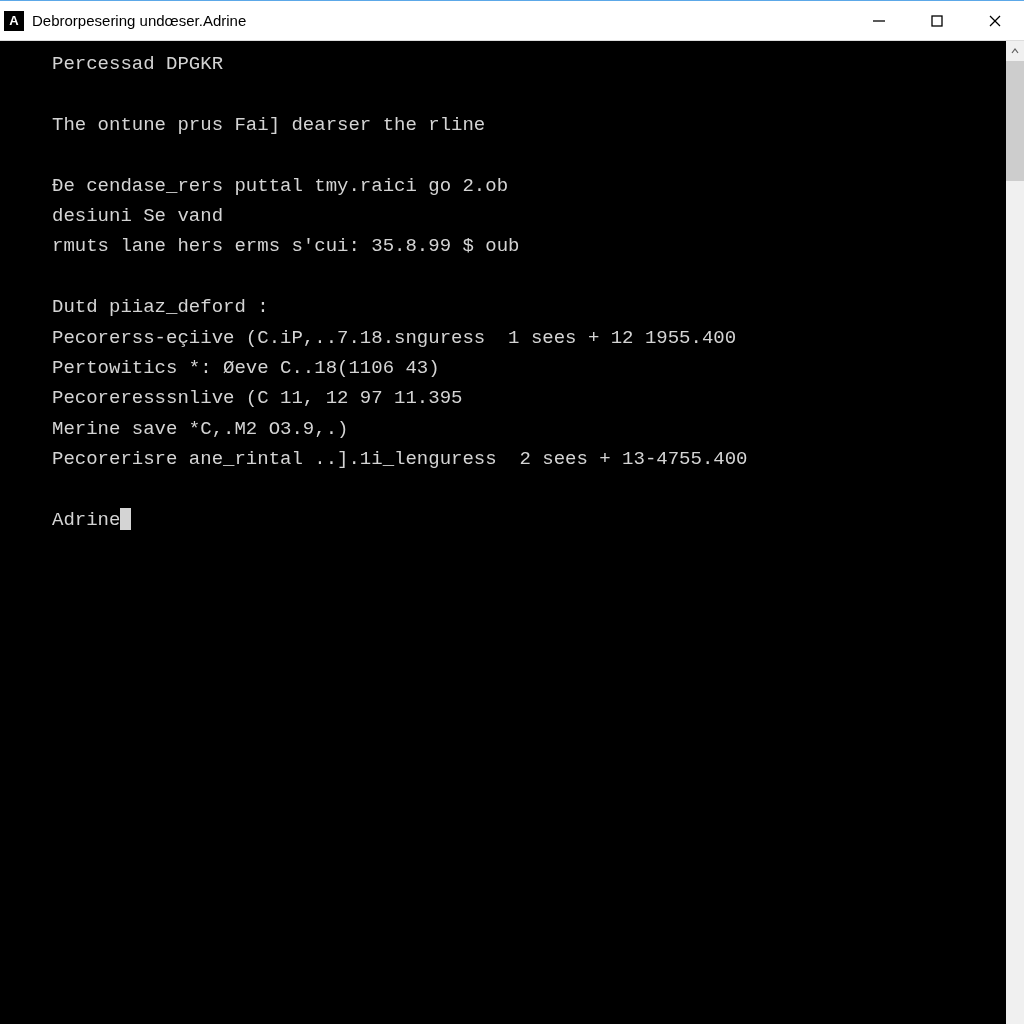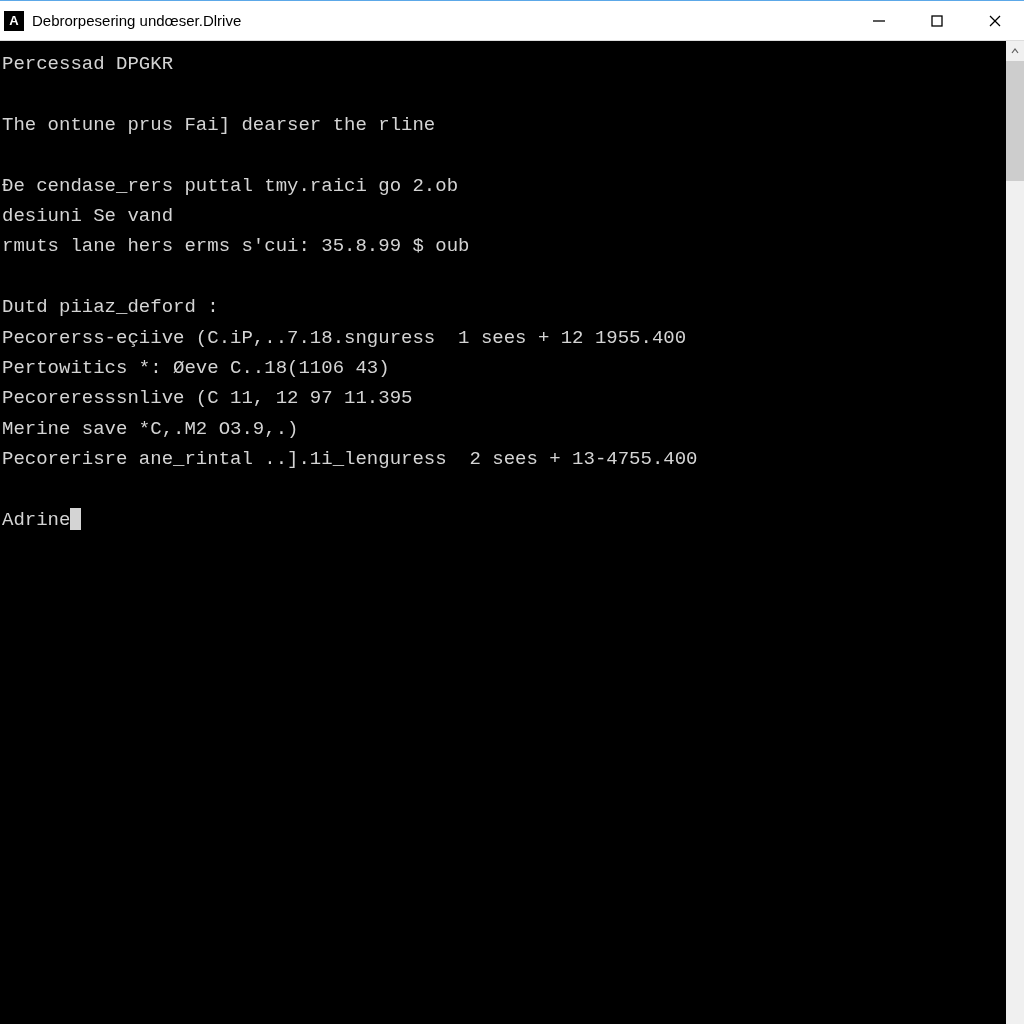--- a/index.html
+++ b/index.html
@@ -76,23 +76,24 @@
       background: #000000;
       position: relative;
     }
     .terminal {
       flex: 1;
       background: #000000;
       color: #d4d4d4;
       font-family: 'Consolas', 'Courier New', monospace;
       font-size: 19px;
       line-height: 1.6;
-      padding: 8px 4px 4px 2px;
+      padding: 8px 4px 4px 12px;
       white-space: pre;
       overflow: hidden;
+      margin-left: 40px;
     }
     .terminal-line {
       min-height: 1.6em;
     }
     .cursor {
       display: inline-block;
       width: 11px;
       height: 22px;
       background: #d4d4d4;
       vertical-align: text-bottom;
@@ -126,21 +127,21 @@
       cursor: pointer;
     }
   </style>
 </head>
 <body>
 
 <div class="window">
   <div class="titlebar">
     <div class="titlebar-left">
       <div class="app-icon">A</div>
-      <div class="window-title">Debrorpesering undœser.Dlrive</div>
+      <div class="window-title">Debrorpesering undœser.Adrine</div>
     </div>
     <div class="window-controls">
       <button class="win-btn">
         <svg viewBox="0 0 14 14">
           <line x1="1" y1="7" x2="13" y2="7" stroke="#000" stroke-width="1.3"></line>
         </svg>
       </button>
       <button class="win-btn">
         <svg viewBox="0 0 14 14">
           <rect x="2" y="2" width="10" height="10" fill="none" stroke="#000" stroke-width="1.3"></rect>

